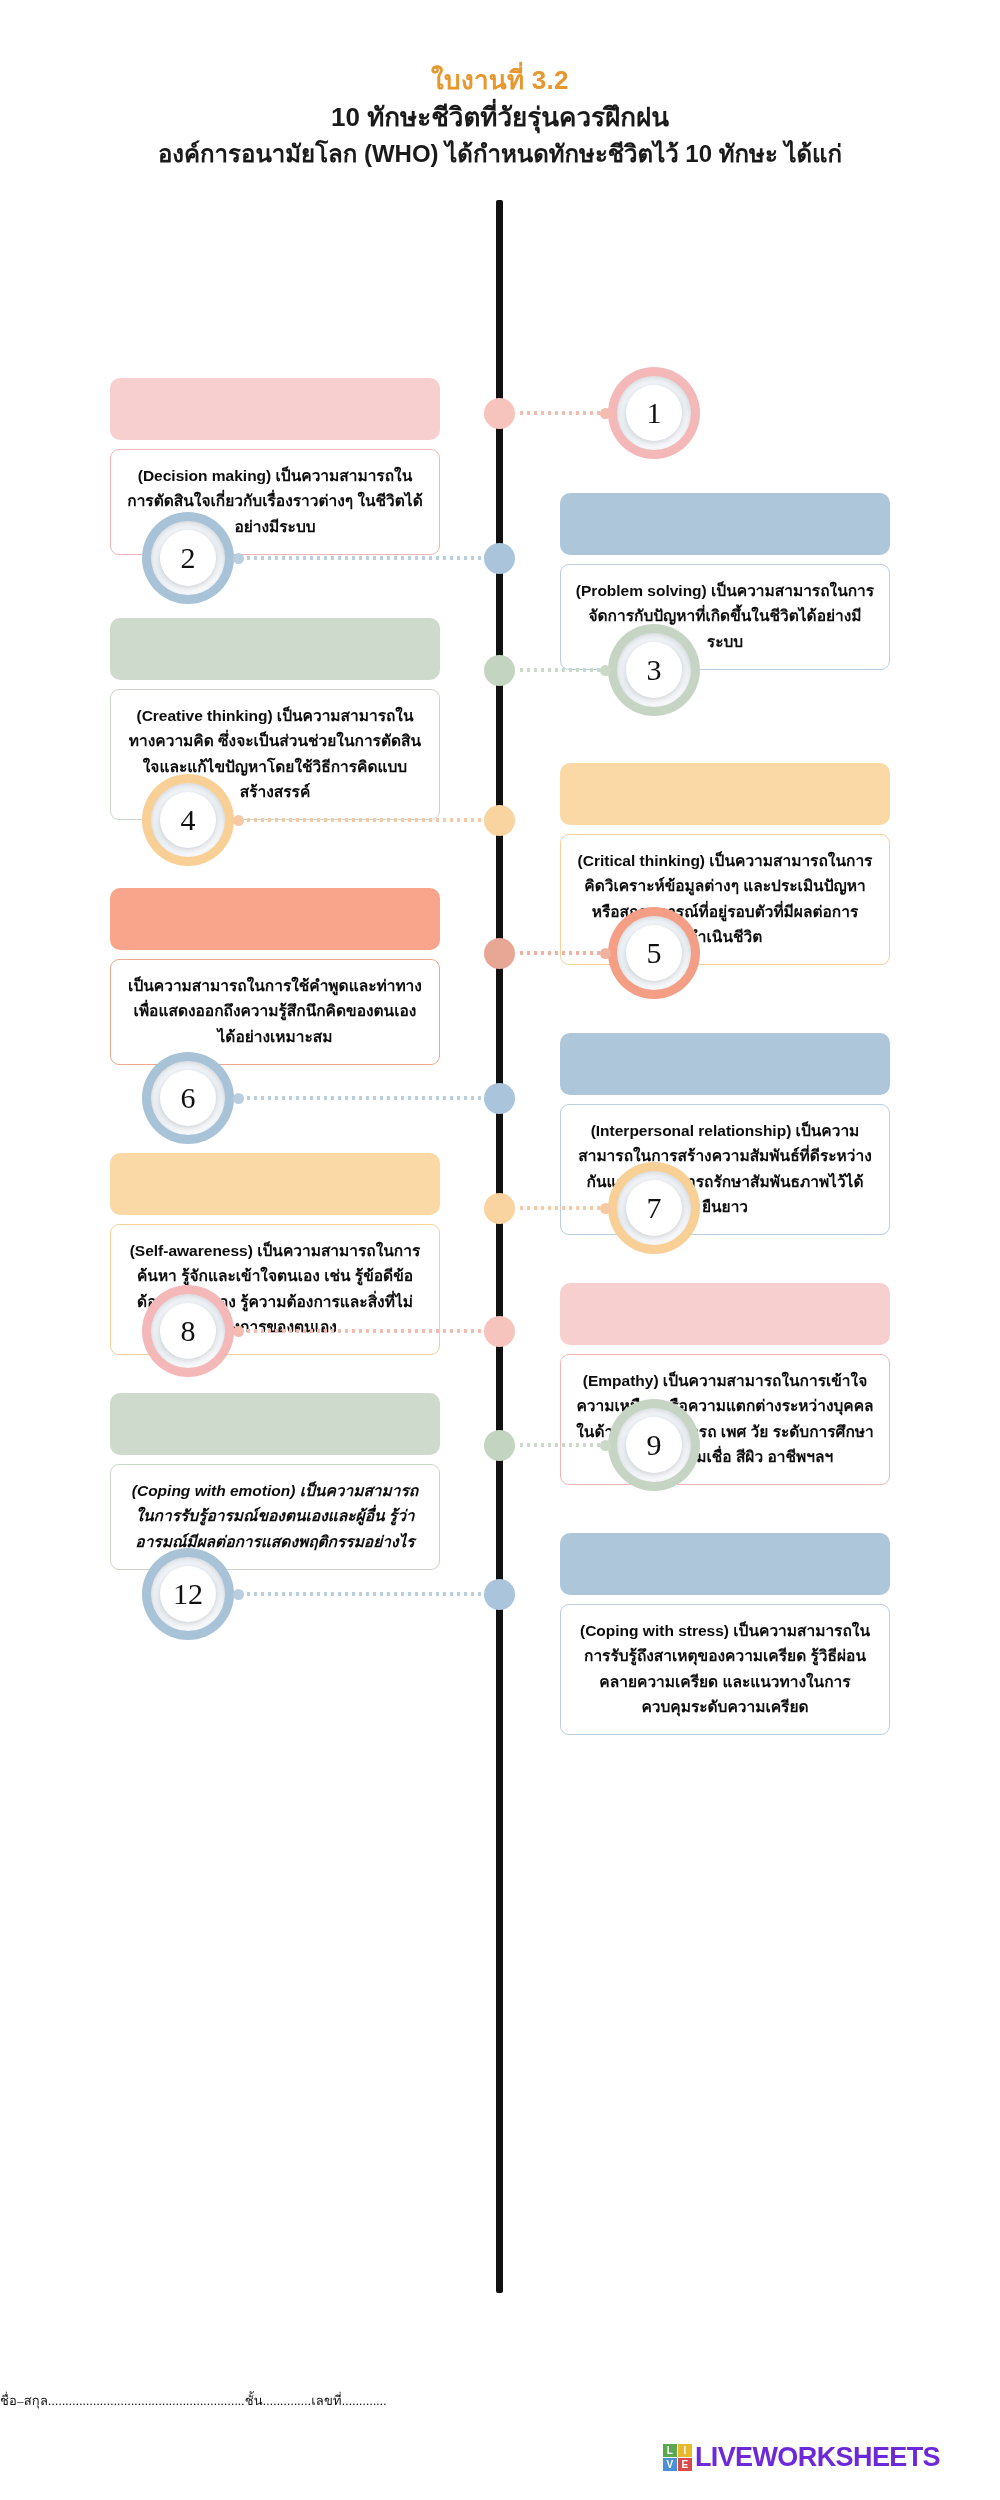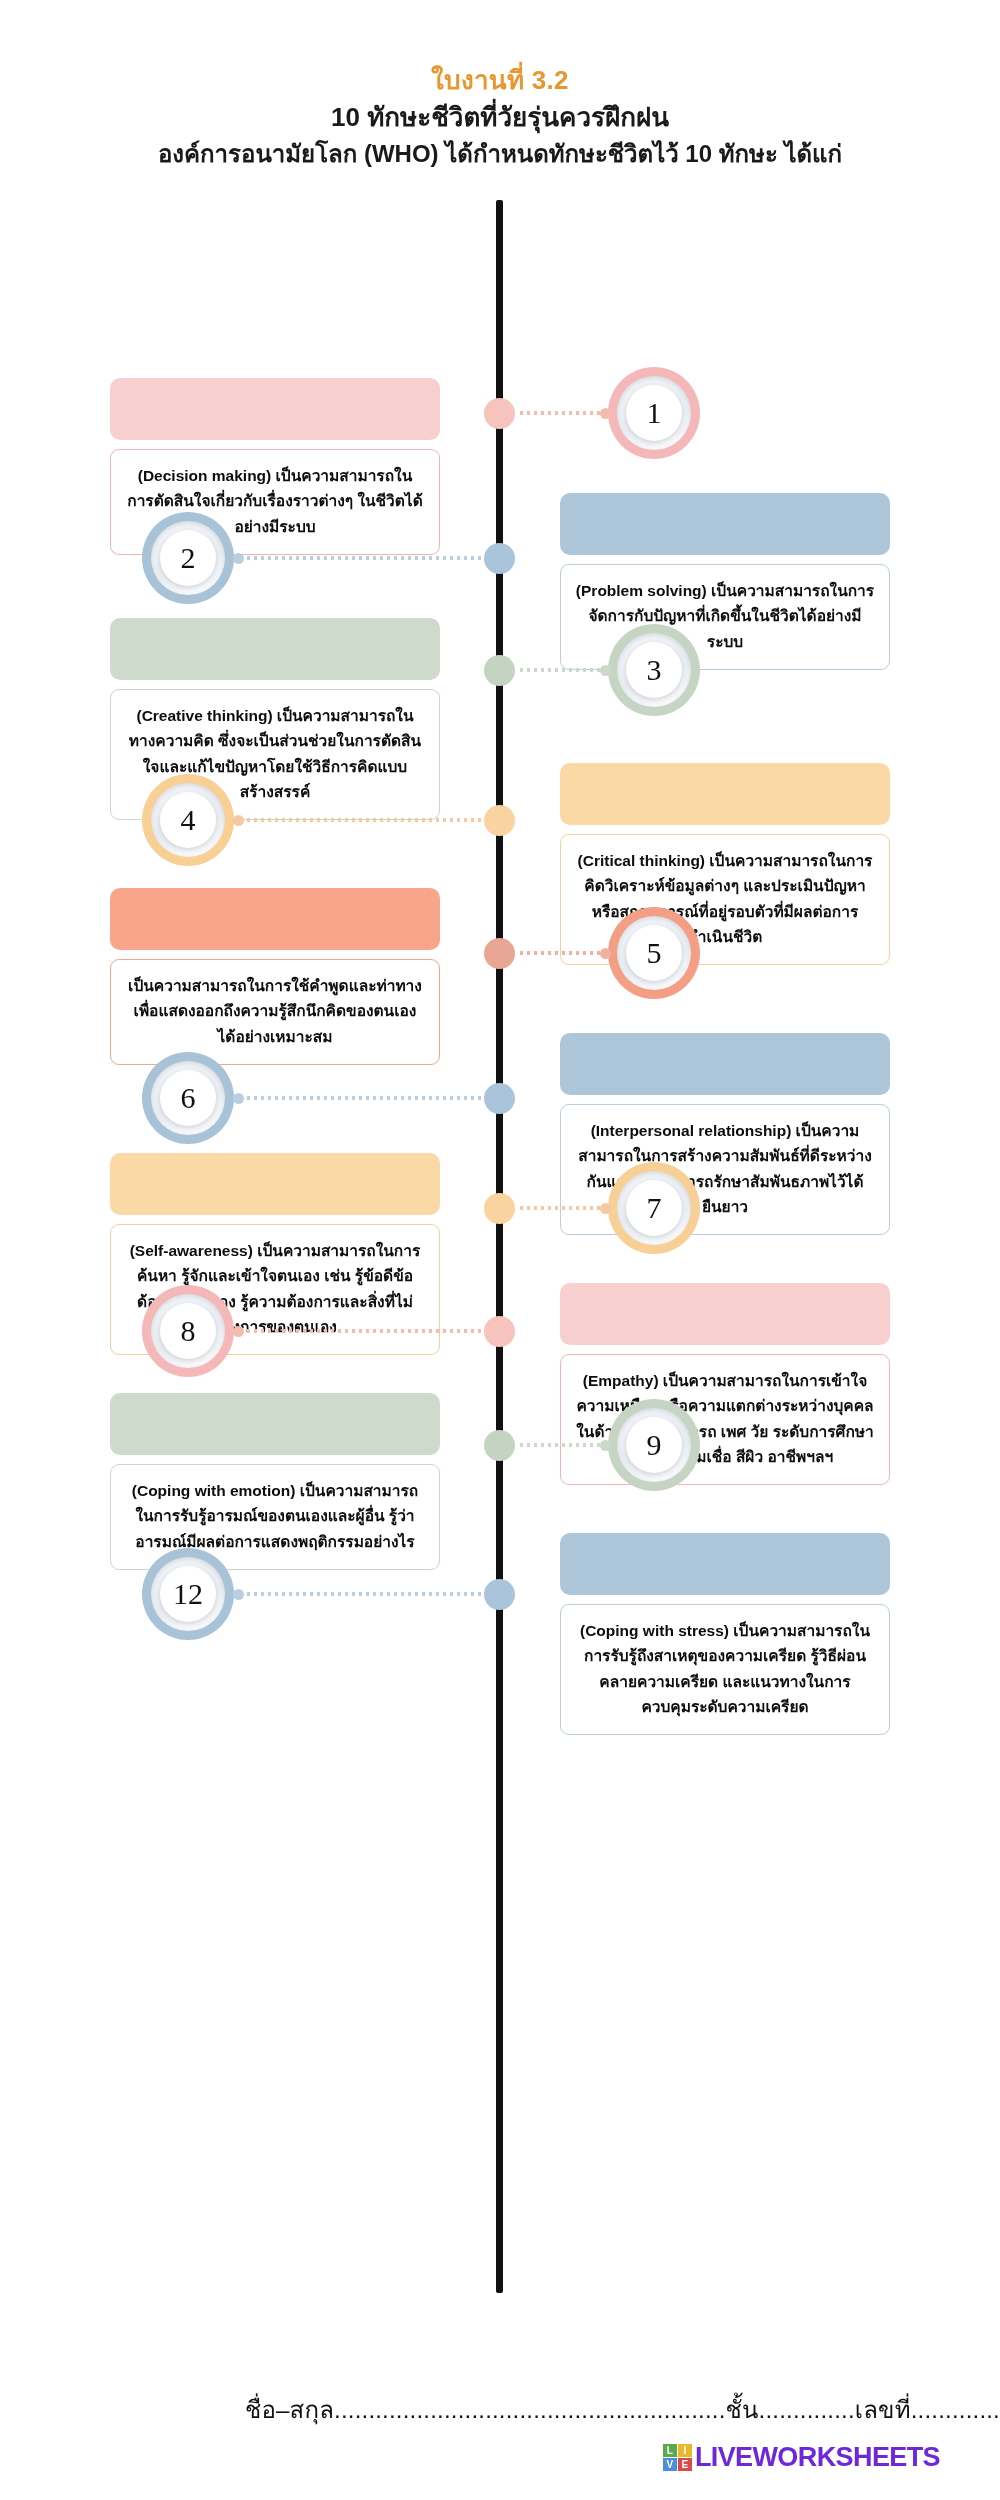--- a/index.html
+++ b/index.html
@@ -162,24 +162,25 @@
   }
 
   
   .footer {
     position: absolute;
     left: 0;
     top: 2390px;
     width: 1000px;
   }
   .name-line {
-    text-align: right;
-    font-size: 24px;
+    text-align: left;
+    font-size: 13px;
     color: #111111;
     letter-spacing: .2px;
+    font-family: Liberation Serif, serif;
   }
   .logo {
     position: absolute;
     right: 60px;
     top: 52px;
     display: flex;
     align-items: center;
     gap: 3px;
   }
   .logo-grid {
@@ -324,21 +325,21 @@
         <div class="spine-dot" style="top: 1128px; background: rgb(247, 195, 189);"></div>
         <div class="badge left" style="top: 1097px; background: rgb(244, 184, 184);">
           <div class="badge-ring2"></div>
           <div class="badge-ring3"></div>
           <div class="badge-num">8</div>
         </div>
       </div>
       <div class="row" style="top: 0px;">
         <div class="card left" style="top: 1205px;">
           <div class="card-bar" style="background: rgb(206, 219, 204);"></div>
-          <div class="card-box" style="border-color: rgb(201, 216, 198);">(Coping with emotion) เป็นความสามารถในการรับรู้อารมณ์ของตนเองและผู้อื่น รู้ว่าอารมณ์มีผลต่อการแสดงพฤติกรรมอย่างไร</div>
+          <div class="card-box" style="border-color: rgb(201, 216, 198); font-style: italic;">(Coping with emotion) เป็นความสามารถในการรับรู้อารมณ์ของตนเองและผู้อื่น รู้ว่าอารมณ์มีผลต่อการแสดงพฤติกรรมอย่างไร</div>
         </div>
         <div class="connector" style="color: rgb(203, 217, 200); top: 1255px; left: 518px; width: 88px;"></div>
         <div class="connector-end" style="background: rgb(203, 217, 200); top: 1252px; left: 600px;"></div>
         <div class="spine-dot" style="top: 1242px; background: rgb(195, 212, 192);"></div>
         <div class="badge right" style="top: 1211px; background: rgb(198, 213, 195);">
           <div class="badge-ring2"></div>
           <div class="badge-ring3"></div>
           <div class="badge-num">9</div>
         </div>
       </div>

